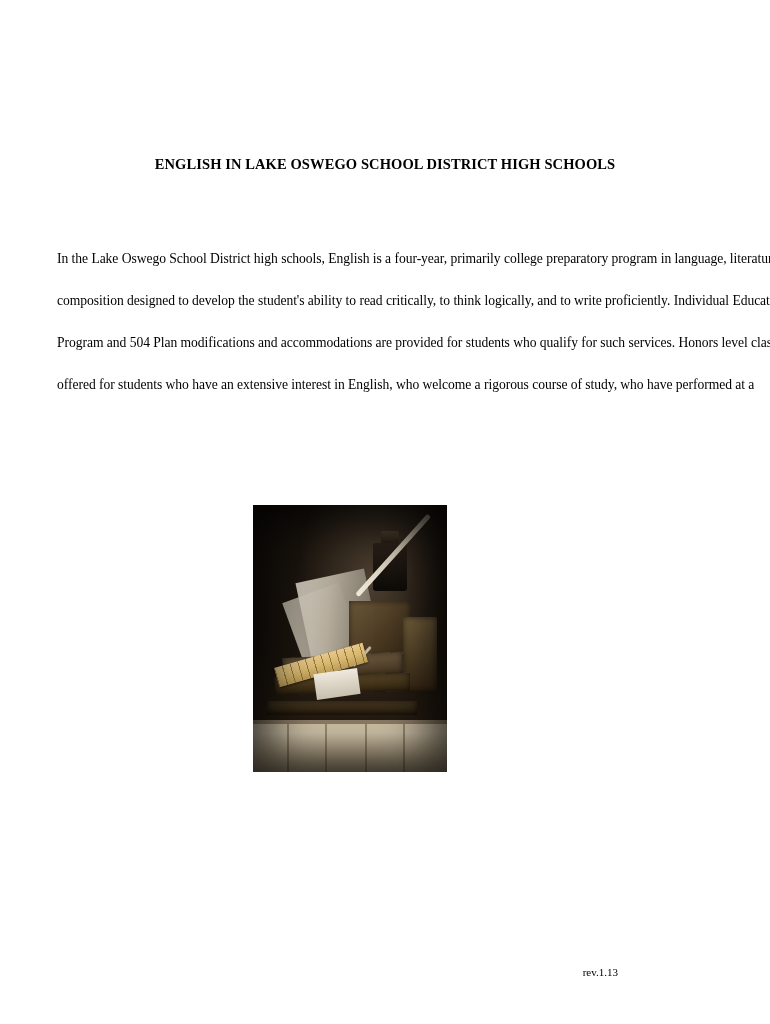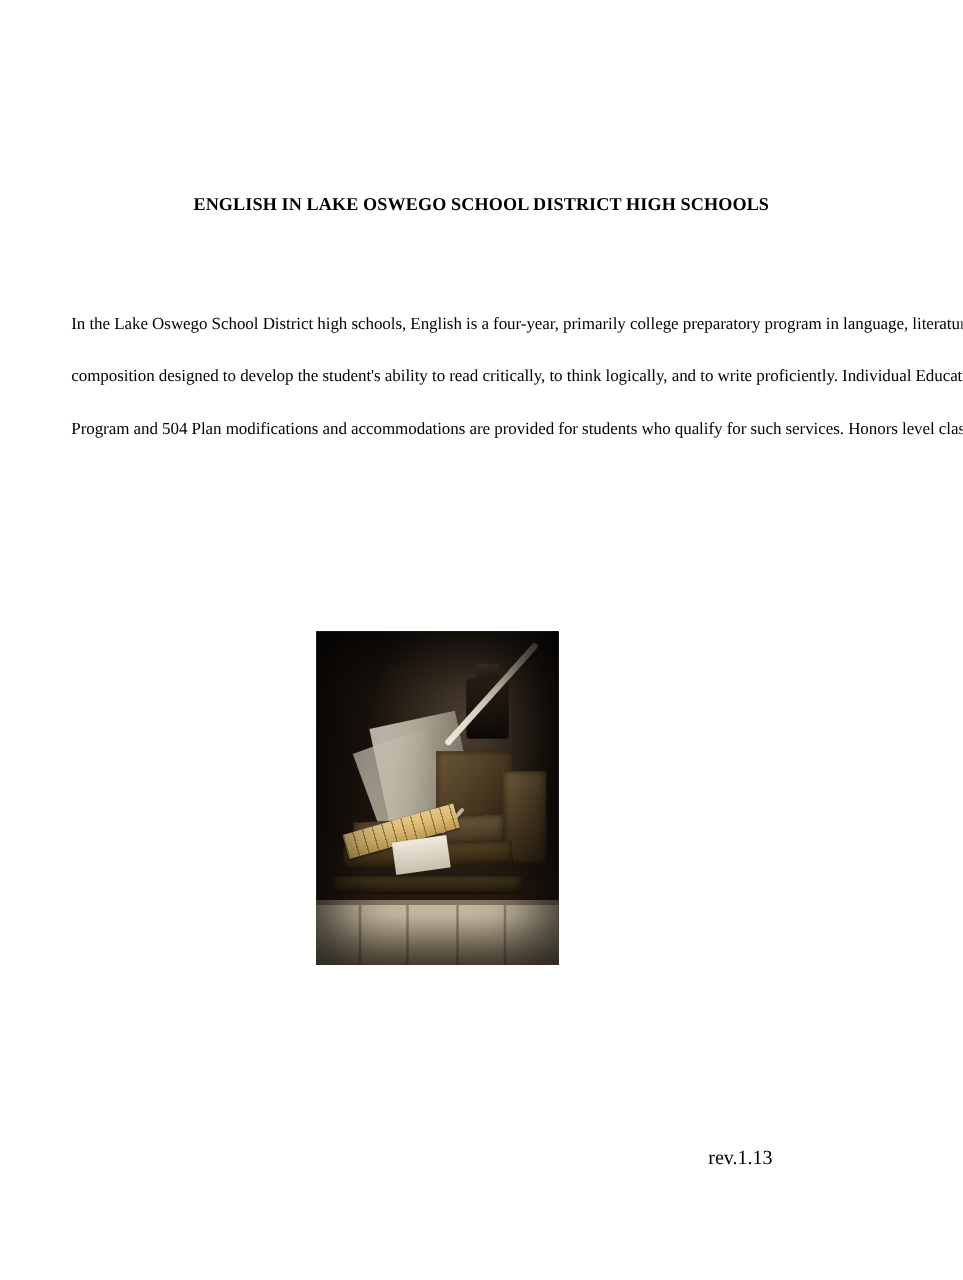--- a/index.html
+++ b/index.html
@@ -165,36 +165,37 @@
   }
   .vignette {
     position: absolute;
     inset: 0;
     box-shadow: inset 0 0 46px 18px rgba(0,0,0,0.75);
     pointer-events: none;
   }
   .revision {
     position: absolute;
     right: 152px;
-    top: 918px;
-    font-size: 16px;
+    top: 966px;
+    font-size: 11px;
     font-family: "Liberation Serif", serif;
   }
 </style>
 </head>
 <body>
 
 <div class="page">
 
   <div class="doc-title">ENGLISH IN LAKE OSWEGO SCHOOL DISTRICT HIGH SCHOOLS</div>
 
   <div class="body-block">
     <div class="body-line">In the Lake Oswego School District high schools, English is a four-year, primarily college preparatory program in language, literature, and</div>
     <div class="body-line">composition designed to develop the student's ability to read critically, to think logically, and to write proficiently.  Individual Education</div>
     <div class="body-line">Program and 504 Plan modifications and accommodations are provided for students who qualify for such services.  Honors level classes are</div>
+    <div class="body-line">offered for students who have an extensive interest in English, who welcome a rigorous course of study, who have performed at a</div>
   </div>
 
   <div class="illustration">
     <div class="ill-bg"></div>
     <div class="page-stack2"></div>
     <div class="page-stack"></div>
     <div class="ink-cap"></div>
     <div class="ink-bottle"></div>
     <div class="book bk3"></div>
     <div class="book bk4"></div>

